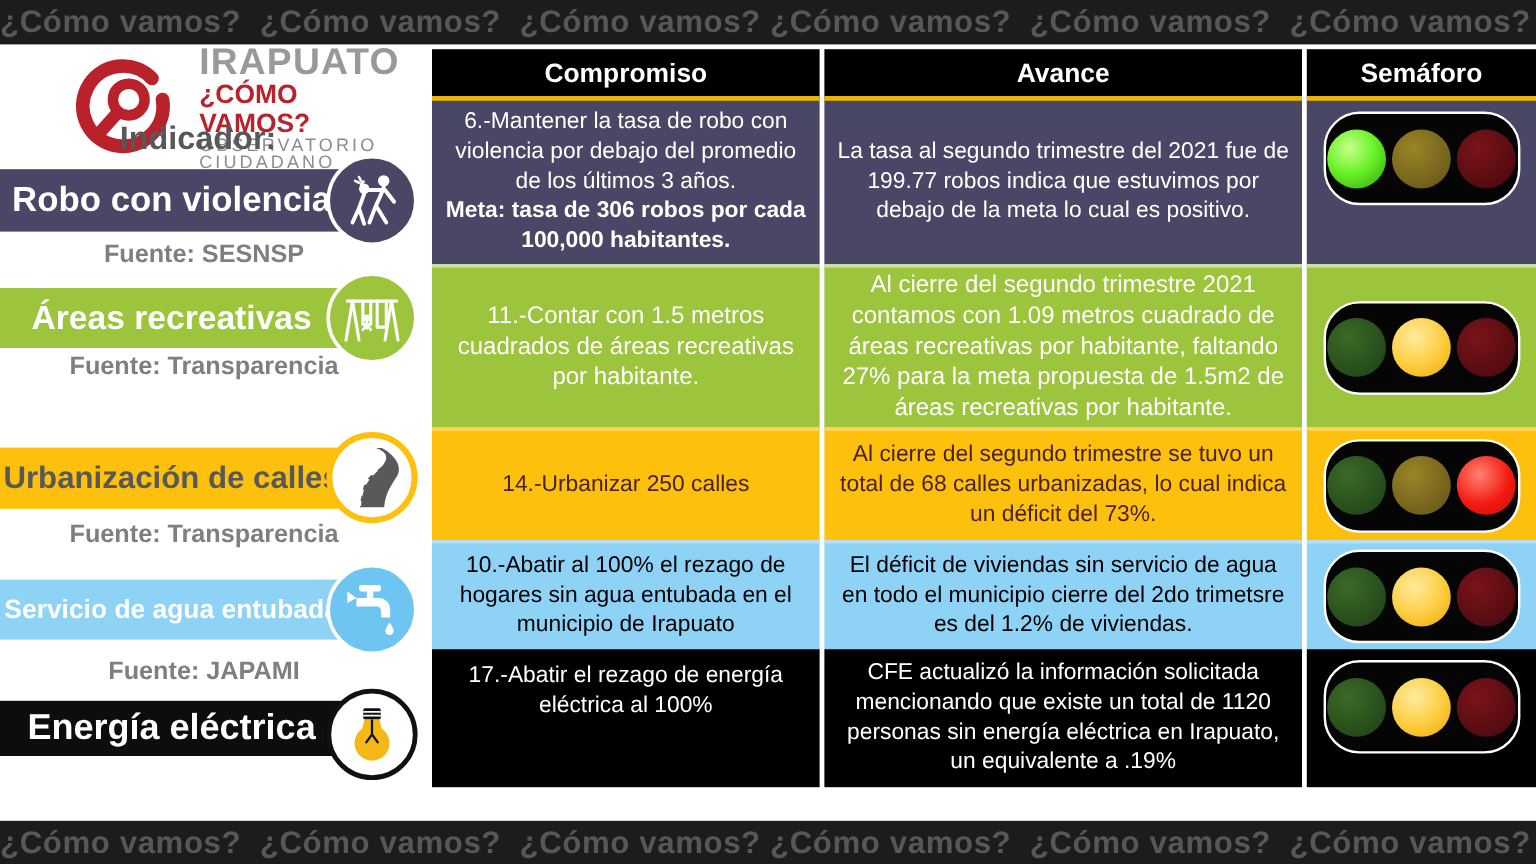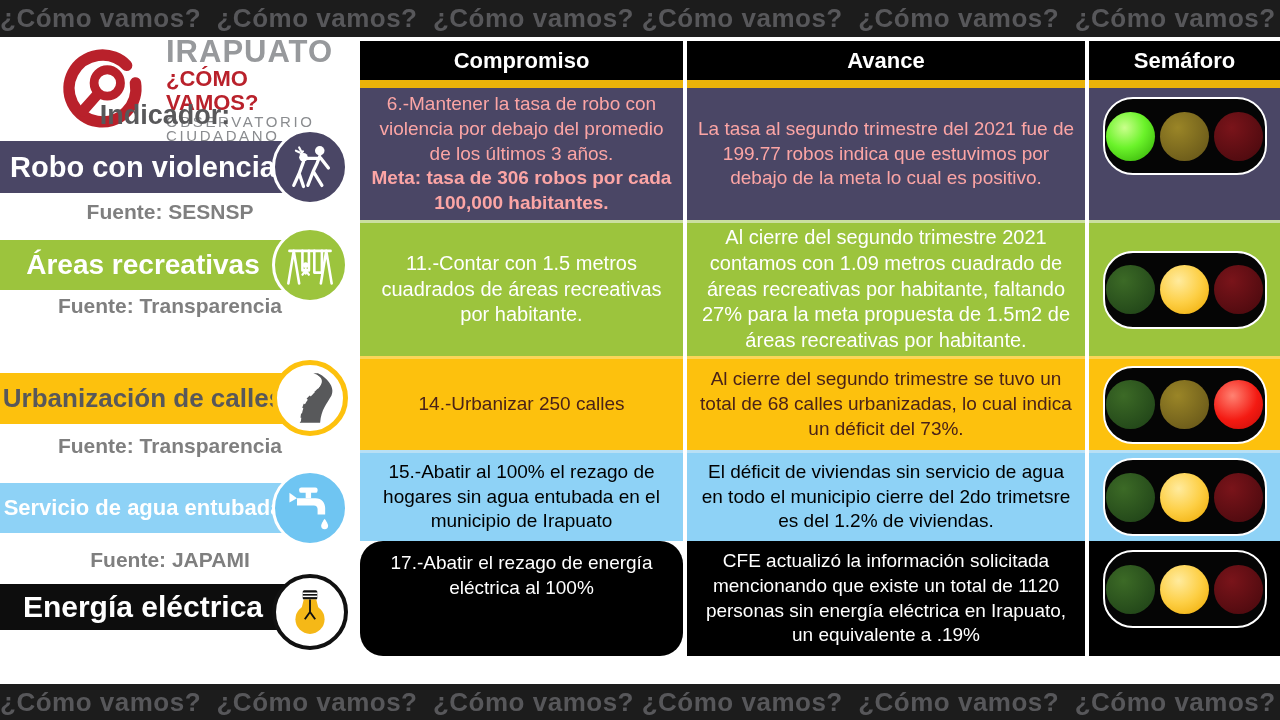--- a/index.html
+++ b/index.html
@@ -50,21 +50,21 @@
   .fuente.f3 { top:434px; }
   .fuente.f4 { top:548px; }
 
   
   .grid { position:absolute; left:360px; top:41px; width:920px;
           display:grid; grid-template-columns:323px 398px 191px; column-gap:4px;
           grid-template-rows:39px 140px 136px 94px 91px 115px; background:#ffffff; }
   .cell { display:flex; flex-direction:column; align-items:center; justify-content:center;
           text-align:center; padding:4px 10px; }
   .hcell { background:#000; color:#fff; font-weight:bold; font-size:22px; justify-content:center; }
-  .r1 { background:#4a4665; color:#fca5a5; border-top:8px solid #eab308; }
+  .r1 { background:#4a4665; color:#ffffff; border-top:4px solid #eab308; }
   .r2 { background:#9cc43d; color:#fff; border-top:3px solid #cbdfa0; }
   .r3 { background:#fdc10d; color:#4a2218; border-top:3px solid #fbd558; }
   .r4 { background:#8ed2f6; color:#000; border-top:3px solid #b8e0f5; }
   .r5 { background:#000; color:#fff; }
   .cell p { font-size:19px; line-height:1.3; }
   .cell .bold { font-weight:bold; }
   .r2.avance-cell p, .r2.compromiso-cell p { font-size:20px; line-height:1.29; }
   .r4 p { font-size:19px; }
   .sem-top { justify-content:flex-start; padding-top:9px; }
 
@@ -202,34 +202,34 @@
     </div>
     <div class="cell r3">
       <div class="tl" data-lit="rojo">
         <div class="bulb b-green"></div>
         <div class="bulb b-yellow"></div>
         <div class="bulb b-red"></div>
       </div>
     </div>
 
     <div class="cell r4 compromiso-cell">
-      <p>15.-Abatir al 100% el rezago de hogares sin agua entubada en el municipio de Irapuato</p>
+      <p>10.-Abatir al 100% el rezago de hogares sin agua entubada en el municipio de Irapuato</p>
     </div>
     <div class="cell r4 avance-cell">
       <p>El déficit de viviendas sin servicio de agua en todo el municipio cierre del 2do trimetsre es del 1.2% de viviendas.</p>
     </div>
     <div class="cell r4">
       <div class="tl" data-lit="amarillo">
         <div class="bulb b-green"></div>
         <div class="bulb b-yellow"></div>
         <div class="bulb b-red"></div>
       </div>
     </div>
 
-    <div class="cell r5 compromiso-cell" style="justify-content:flex-start; padding-top:10px;border-radius:23px;">
+    <div class="cell r5 compromiso-cell" style="justify-content:flex-start; padding-top:10px;">
       <p>17.-Abatir el rezago de energía eléctrica al 100%</p>
     </div>
     <div class="cell r5 avance-cell">
       <p>CFE actualizó la información solicitada mencionando que existe un total de 1120 personas sin energía eléctrica en Irapuato, un equivalente a .19%</p>
     </div>
     <div class="cell r5 sem-top">
       <div class="tl" data-lit="amarillo">
         <div class="bulb b-green"></div>
         <div class="bulb b-yellow"></div>
         <div class="bulb b-red"></div>

